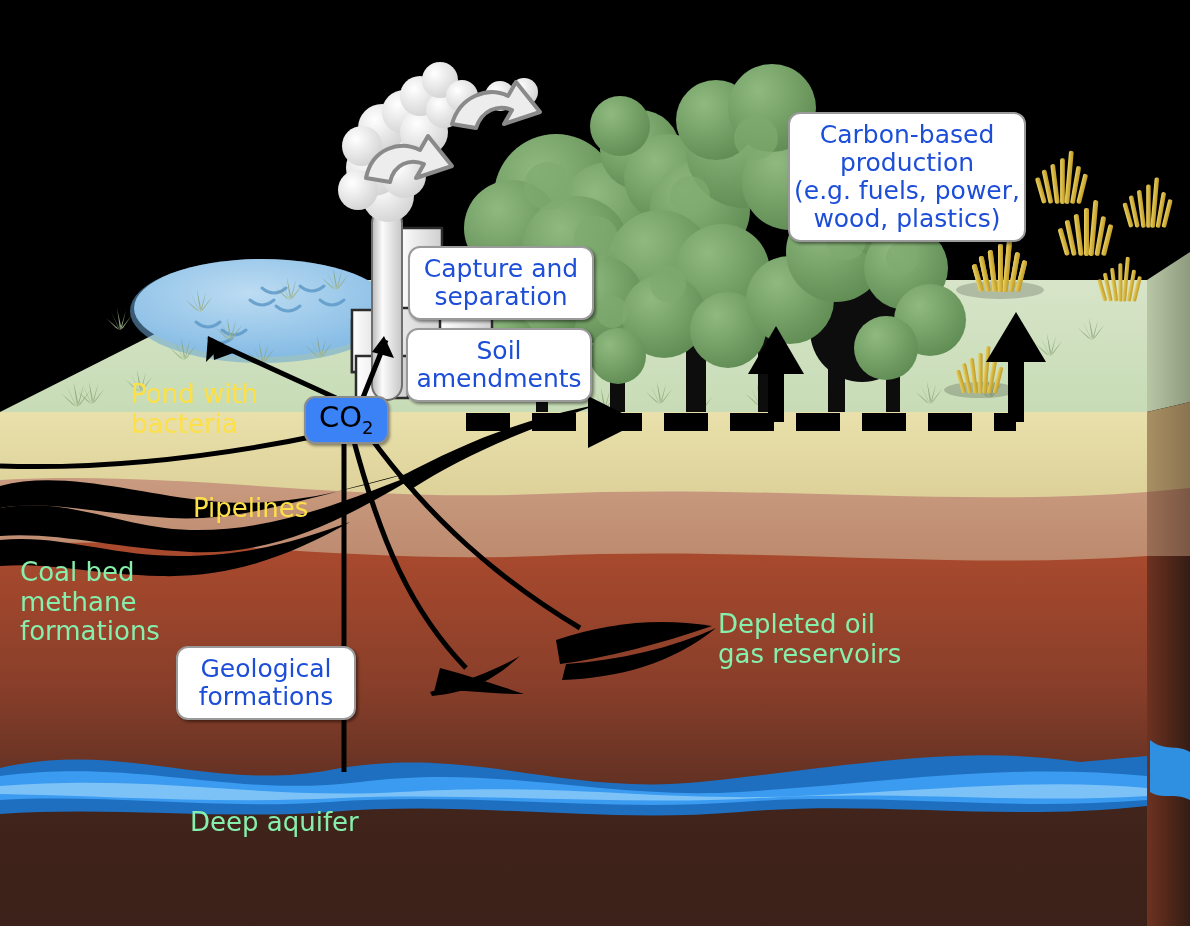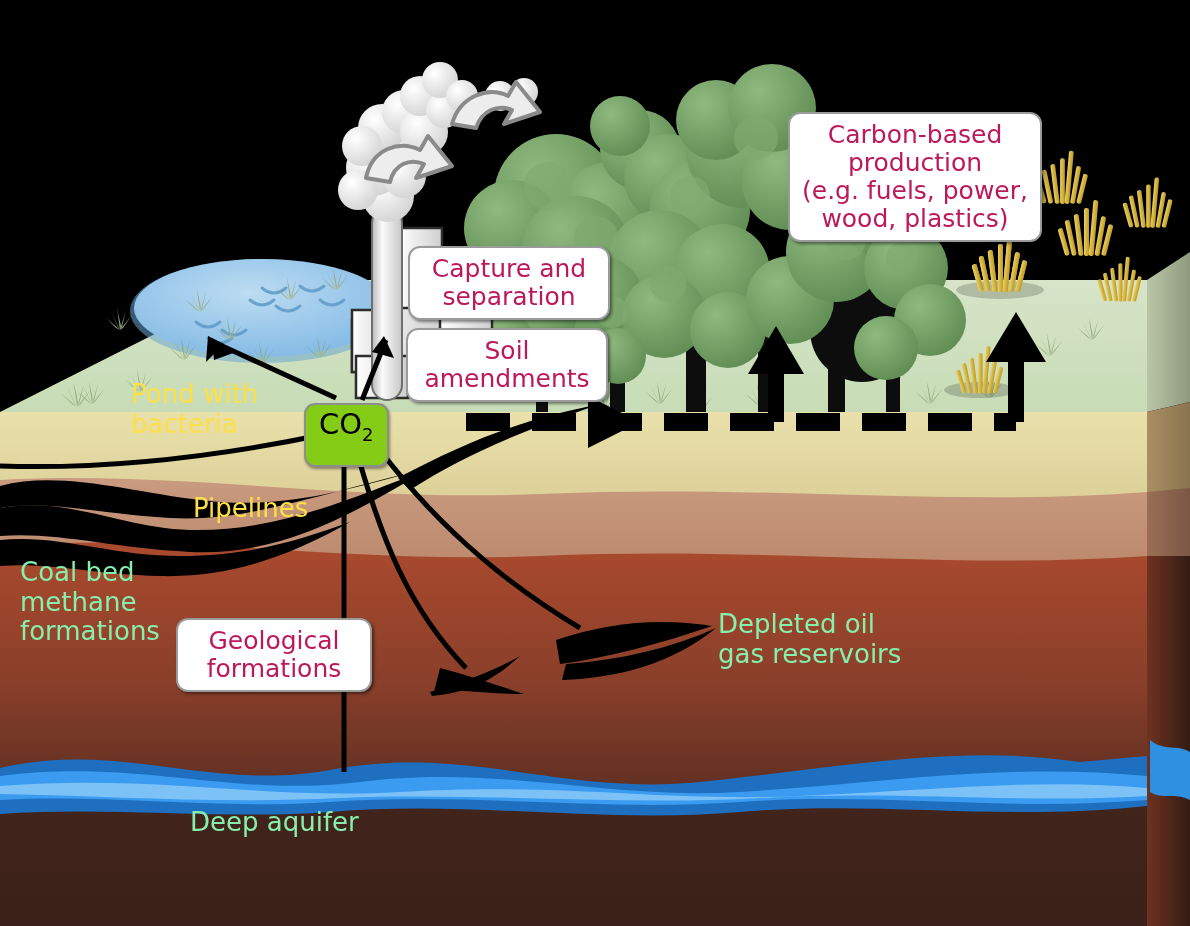--- a/index.html
+++ b/index.html
@@ -3,28 +3,28 @@
 <meta charset="utf-8">
 <style>
   html,body{margin:0;padding:0;background:#000;}
   body{width:1190px;height:926px;overflow:hidden;
        font-family:"DejaVu Sans","Liberation Sans",sans-serif;}
   #stage{position:relative;width:1190px;height:926px;background:#000;}
   #stage svg{position:absolute;left:0;top:0;}
 
   .lbl{position:absolute;background:#fff;border:2px solid #9a9a9a;border-radius:12px;
        box-shadow:2px 2px 3px rgba(0,0,0,.45);
-       text-align:center;color:#be185d;line-height:1.12;padding:7px 12px;
+       text-align:center;color:#1d4ed8;line-height:1.12;padding:7px 4px;
        font-size:25px;white-space:pre-line;}
   .plain{position:absolute;font-size:26px;line-height:1.14;white-space:pre-line;}
   .plain.black{color:#fde047;}
   .plain.white{color:#86efac;}
-  .co2{position:absolute;background:#84cc16;border:2px solid #8d8d8d;border-radius:11px;
-       padding:2px 13px 20px;font-size:29px;color:#000;
-       box-shadow:1px 2px 3px rgba(0,0,0,.4);margin-top:7px;}
+  .co2{position:absolute;background:#3b82f6;border:2px solid #8d8d8d;border-radius:11px;
+       padding:2px 13px 4px;font-size:29px;color:#000;
+       box-shadow:1px 2px 3px rgba(0,0,0,.4);}
   .co2 sub{font-size:18px;}
 </style>
 </head>
 <body>
 
 <div id="stage">
 
 <svg width="1190" height="926" viewBox="0 0 1190 926">
   <defs>
     <linearGradient id="gGrass" x1="0" y1="0" x2="0" y2="1">
@@ -367,21 +367,21 @@
 separation</div>
 
 <div class="lbl" style="left:406px;top:328px;width:174px;text-align:center;">Soil
 amendments</div>
 
 <div class="lbl" style="left:788px;top:112px;width:226px;">Carbon-based
 production
 (e.g. fuels, power,
 wood, plastics)</div>
 
-<div class="lbl" style="left:176px;top:618px;width:168px;">Geological
+<div class="lbl" style="left:176px;top:646px;width:168px;">Geological
 formations</div>
 
 <div class="co2" style="left:304px;top:396px;"><span>CO</span><sub>2</sub></div>
 
 <div class="plain black" style="left:131px;top:380px;">Pond with
 bacteria</div>
 
 <div class="plain black" style="left:165px;top:494px;margin-left:28px;">Pipelines</div>
 
 <div class="plain white" style="left:20px;top:558px;">Coal bed

